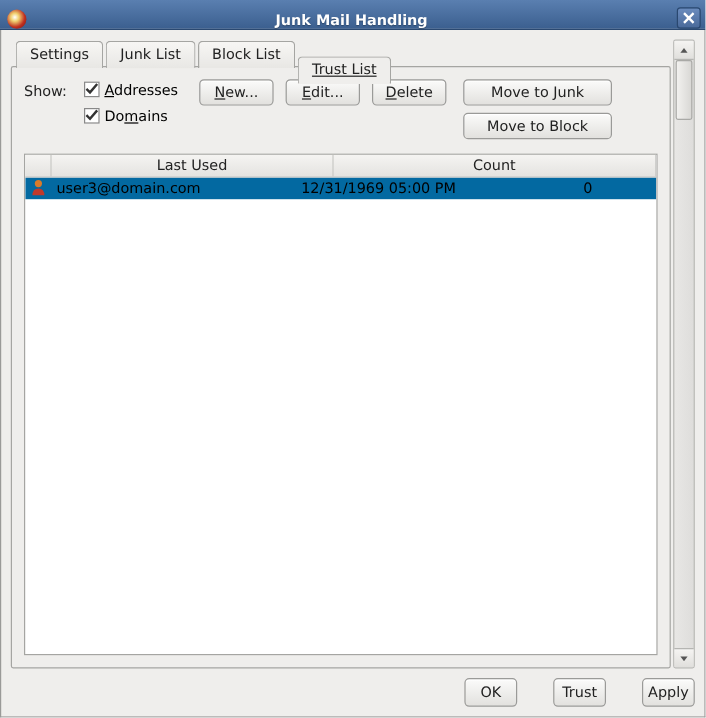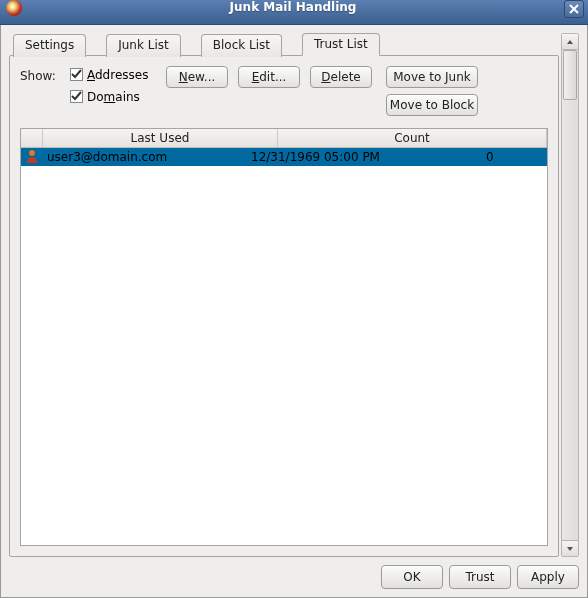--- a/index.html
+++ b/index.html
@@ -8,21 +8,21 @@
     font-size: 12px;
     background: #e8e8e6;
     width: 588px;
     height: 598px;
     overflow: hidden;
   }
   .titlebar {
     height: 25px;
     background: linear-gradient(to bottom, #5a7fb0 0%, #3b5f8f 100%);
     display: flex;
-    align-items: flex-start;
+    align-items: flex-end;
     color: #fff;
     position: relative;
     border-bottom:1px solid #2a4870;
   }
   .titlebar .app-icon {
     width: 16px; height: 16px;
     margin-left: 6px;
     background: radial-gradient(circle at 40% 40%, #fff 0%, #f0d070 25%, #c03020 60%, #701010 100%);
     border-radius: 50%;
   }
@@ -69,31 +69,32 @@
     margin-left:4px;
     position:relative;
     z-index:2;
   }
   .tab {
     background: linear-gradient(to bottom,#f7f6f4,#e8e7e4);
     border: 1px solid #a5a5a2;
     border-bottom: none;
     border-radius: 4px 4px 0 0;
     padding: 3px 11px 3px 11px;
-    margin-right: 20px;
+    margin-right: 2px;
     color: #222;
     cursor:pointer;
     position:relative;
     top:1px;
   }
   .tab.active {
     background: #efeeec;
     border-bottom: 1px solid #efeeec;
-    top:0;
+    top:14px;
     padding-bottom:4px;
+    text-decoration:underline;
   }
   .tab-panel {
     border: 1px solid #a5a5a2;
     border-radius: 2px;
     flex:1;
     background: #efeeec;
     padding: 10px 10px 10px 10px;
     display:flex;
     flex-direction:column;
     position:relative;
@@ -134,21 +135,21 @@
     padding: 3px 1px;
     color:#222;
     cursor:pointer;
     text-align:center;
     box-shadow: inset 0 1px 0 #fff;
   }
   .btn-col1{display:flex;flex-direction:column;gap:6px;}
   .btn-row1 .btn{ width:62px;}
   .btn-row1{display:flex;gap:10px;}
   .btn-col-right{display:flex;flex-direction:column;gap:6px;margin-left:8px;}
-  .btn-col-right .btn{ width:92px;}
+  .btn-col-right .btn{ width:124px;}
   .table-wrap{
     margin-top:12px;
     border:1px solid #a5a5a2;
     flex:1;
     background:#fff;
     display:flex;
     flex-direction:column;
     overflow:hidden;
   }
   .thead{
@@ -197,21 +198,21 @@
   .vscroll .thumb{
     position:absolute;left:1px;right:1px;top:0;height:50px;
     background:linear-gradient(to right,#f2f1ef,#d9d8d5);
     border:1px solid #a9a9a6;border-radius:2px;
   }
   .bottom-buttons{
     display:flex;justify-content:flex-end;gap:6px;
     padding:8px;
     border-top:0;
   }
-  .bottom-buttons .btn{ width:62px; padding:4px 0;}
+  .bottom-buttons .btn{ width:44px; padding:4px 0;margin-left:24px;}
 </style>
 </head>
 <body>
 
 <div class="titlebar">
   <div class="app-icon"></div>
   <div class="title">Junk Mail Handling</div>
   <div class="close-btn">
     <svg viewBox="0 0 10 10">
         <path d="M1 1 L9 9 M9 1 L1 9" stroke="#fff" stroke-width="2" fill="none"></path>

